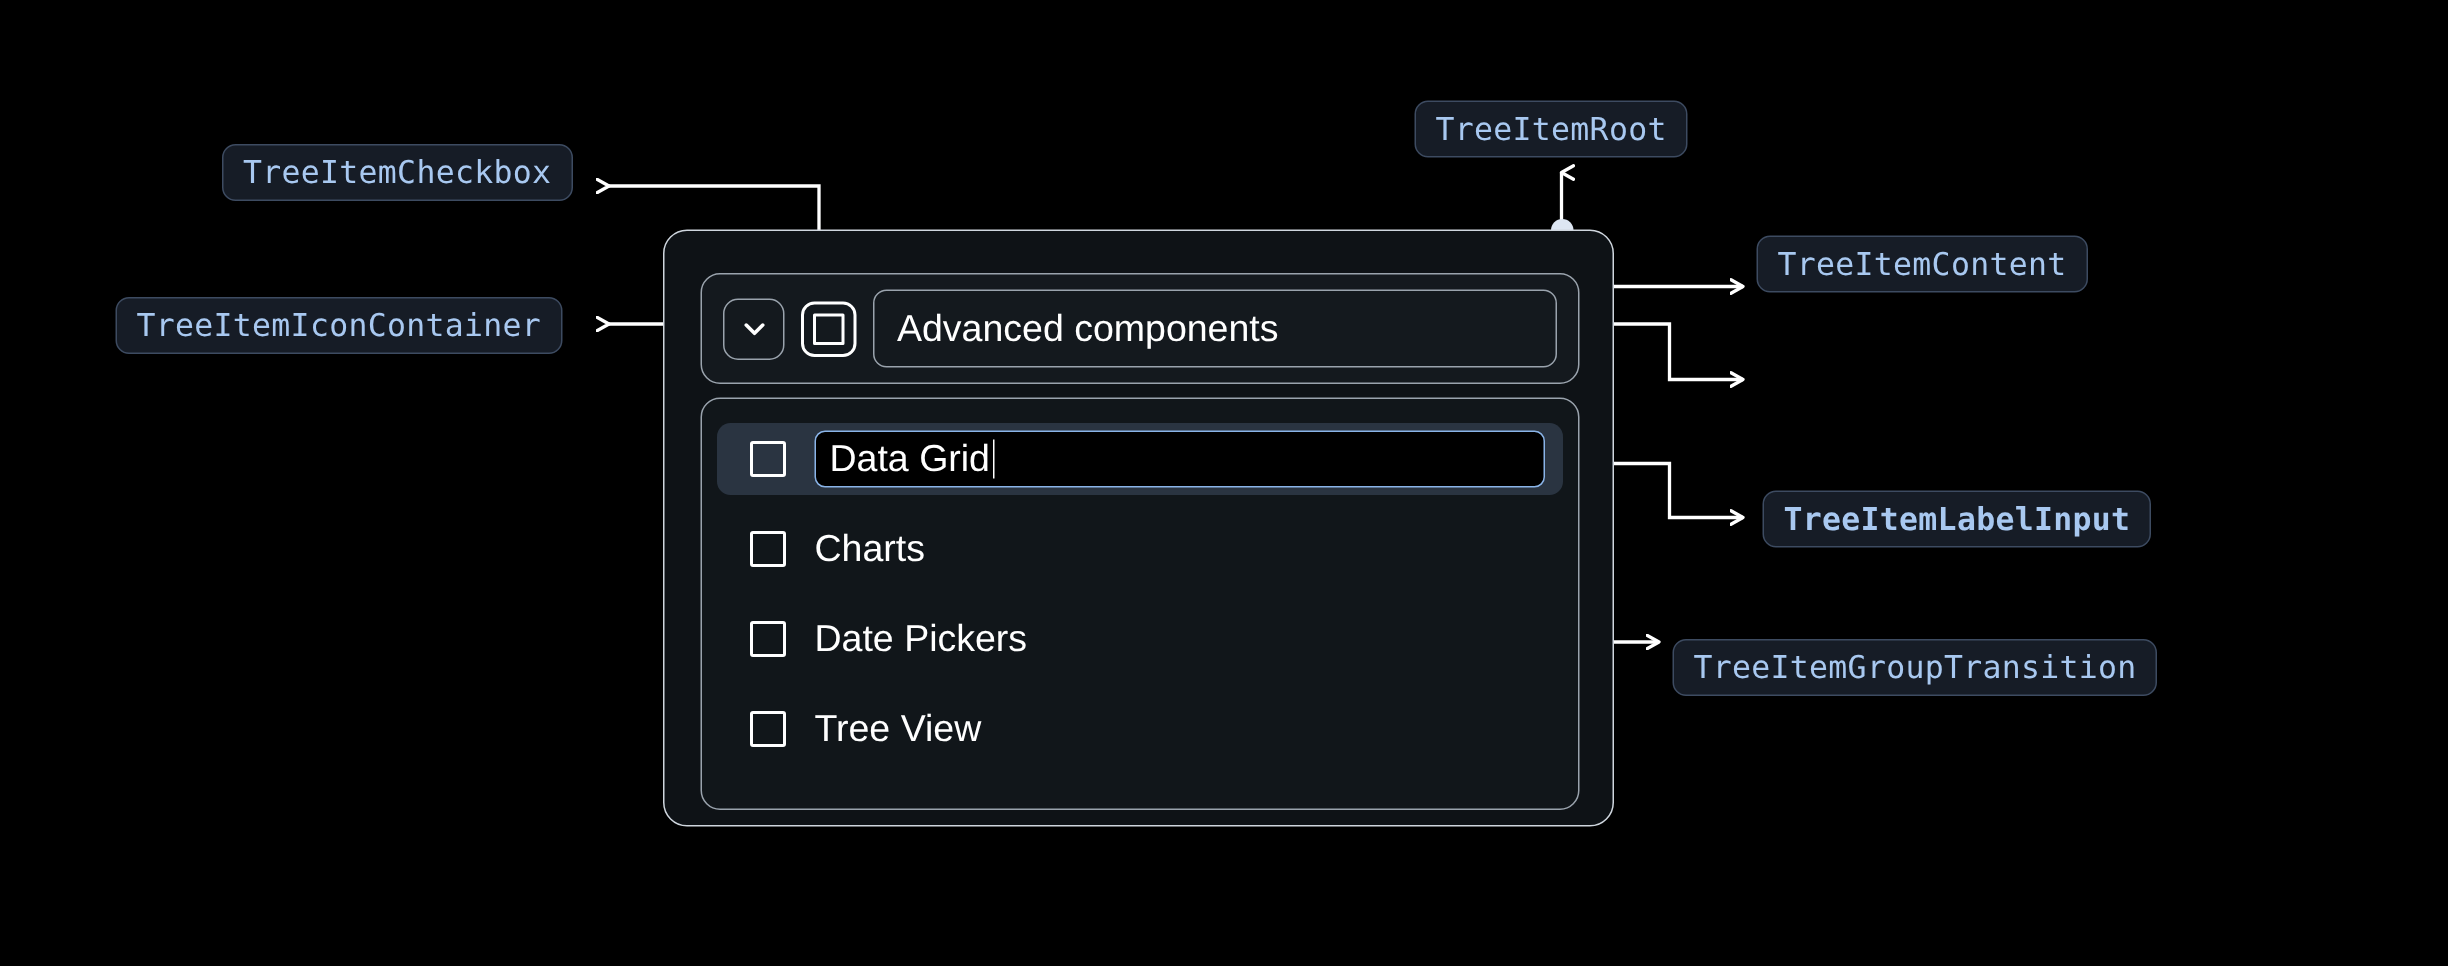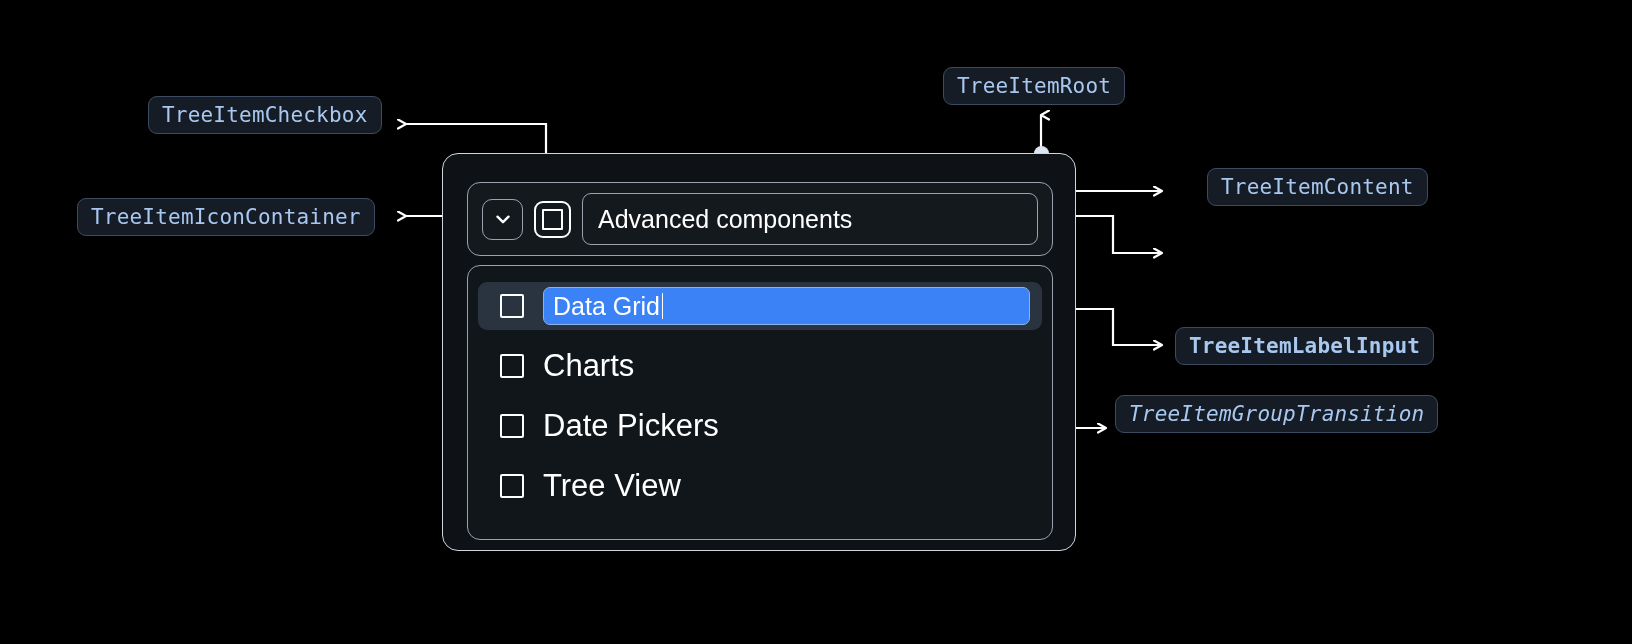--- a/index.html
+++ b/index.html
@@ -100,26 +100,26 @@
     padding-left: 22px;
     gap: 19px;
   }
   .child-row.selected { background: #2a3441; }
   .cb-plain {
     width: 24px; height: 24px;
     border: 2.4px solid #ffffff;
     border-radius: 2px;
     flex: 0 0 auto;
   }
-  .child-text { color: #ffffff; font-size: 31px; }
+  .child-text { color: #ffffff; font-size: 25px; }
   .label-input {
     flex: 1 1 auto;
     height: 38px;
     margin-right: 12px;
-    background: #3b82f6;
+    background: #000000;
     border: 1.8px solid #8ab4e8;
     border-radius: 7px;
     display: flex; align-items: center;
     padding: 0 9px;
     color: #ffffff;
     font-size: 25px;
   }
   .caret {
     display: inline-block;
     width: 1.5px; height: 26px;
@@ -176,30 +176,30 @@
   </div>
 
   <div class="badge" style="left:77px; top:198px;">
     <span>TreeItemIconContainer</span>
   </div>
 
   <div class="badge" style="left:943px; top:67px;">
     <span>TreeItemRoot</span>
   </div>
 
-  <div class="badge" style="left:1171px; top:168px;margin-left:36px;">
+  <div class="badge" style="left:1171px; top:157px;">
     <span>TreeItemContent</span>
   </div>
 
 
   <div class="badge" style="left:1175px; top:327px;font-weight:bold;">
     <span>TreeItemLabelInput</span>
   </div>
 
-  <div class="badge" style="left:1115px; top:395px;font-style:italic;">
+  <div class="badge" style="left:1115px; top:426px;">
     <span>TreeItemGroupTransition</span>
   </div>
 
   <div class="tree-root">
 
     <div class="tree-content">
 
       <div class="icon-container">
         <svg class="chev" viewBox="0 0 24 24">
           <path d="M6 9.5 L12 15.5 L18 9.5" fill="none" stroke="#ffffff" stroke-width="2.6" stroke-linecap="round" stroke-linejoin="round"></path>

